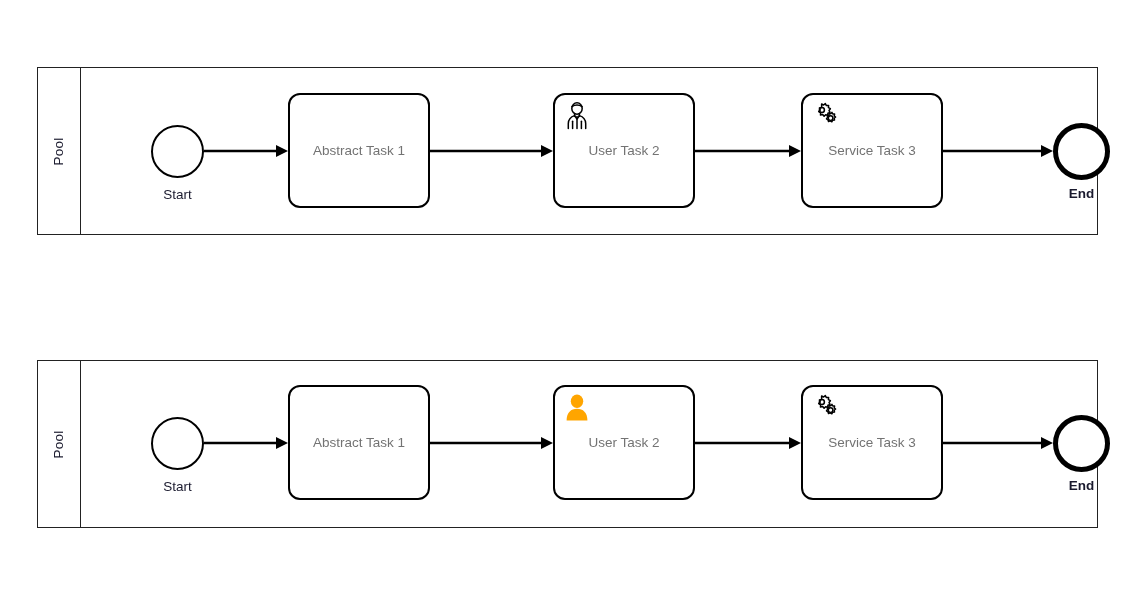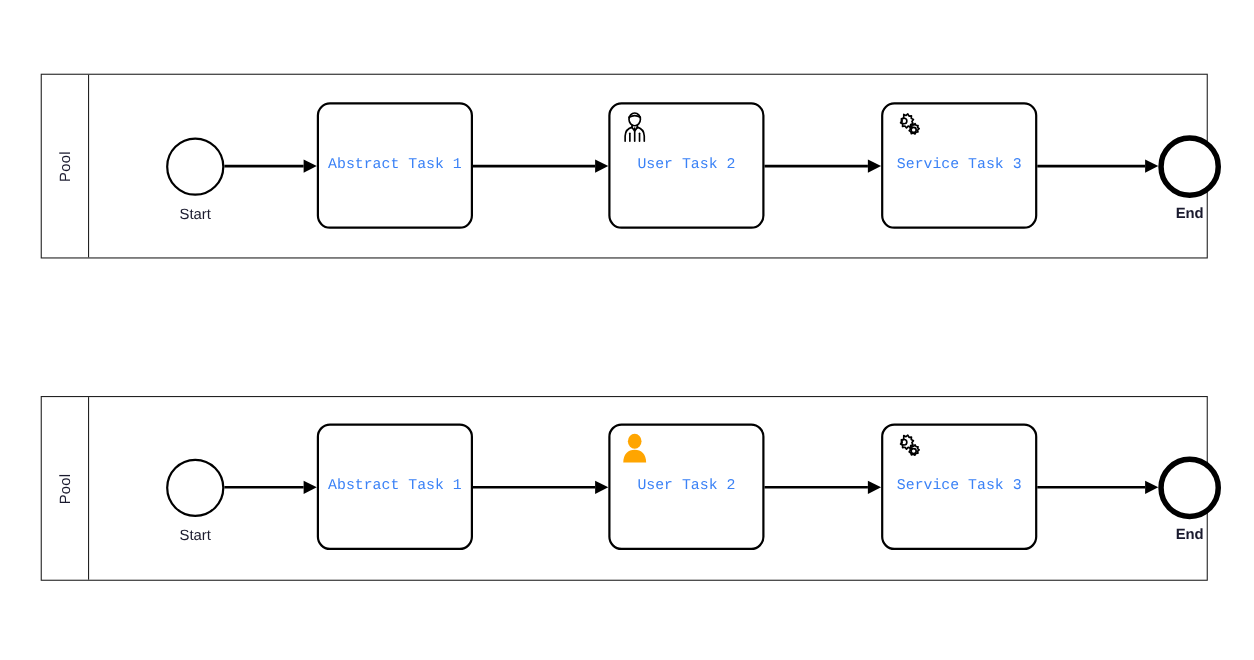--- a/index.html
+++ b/index.html
@@ -95,24 +95,23 @@
     border-radius: 12px;
     background: #ffffff;
   }
   .task-label {
     position: absolute;
     left: 0; right: 0;
     top: 50%;
     transform: translateY(-50%);
     text-align: center;
     font-size: 13.5px;
-    color: #3b82f6;
+    color: #737373;
     line-height: 1.2;
     padding: 0 6px;
-    font-family: Liberation Mono, monospace;
   }
   .task-icon {
     position: absolute;
     left: 7px;
     top: 6px;
     width: 30px;
     height: 30px;
   }
   .task-icon svg { display: block; width: 100%; height: 100%; }
 

